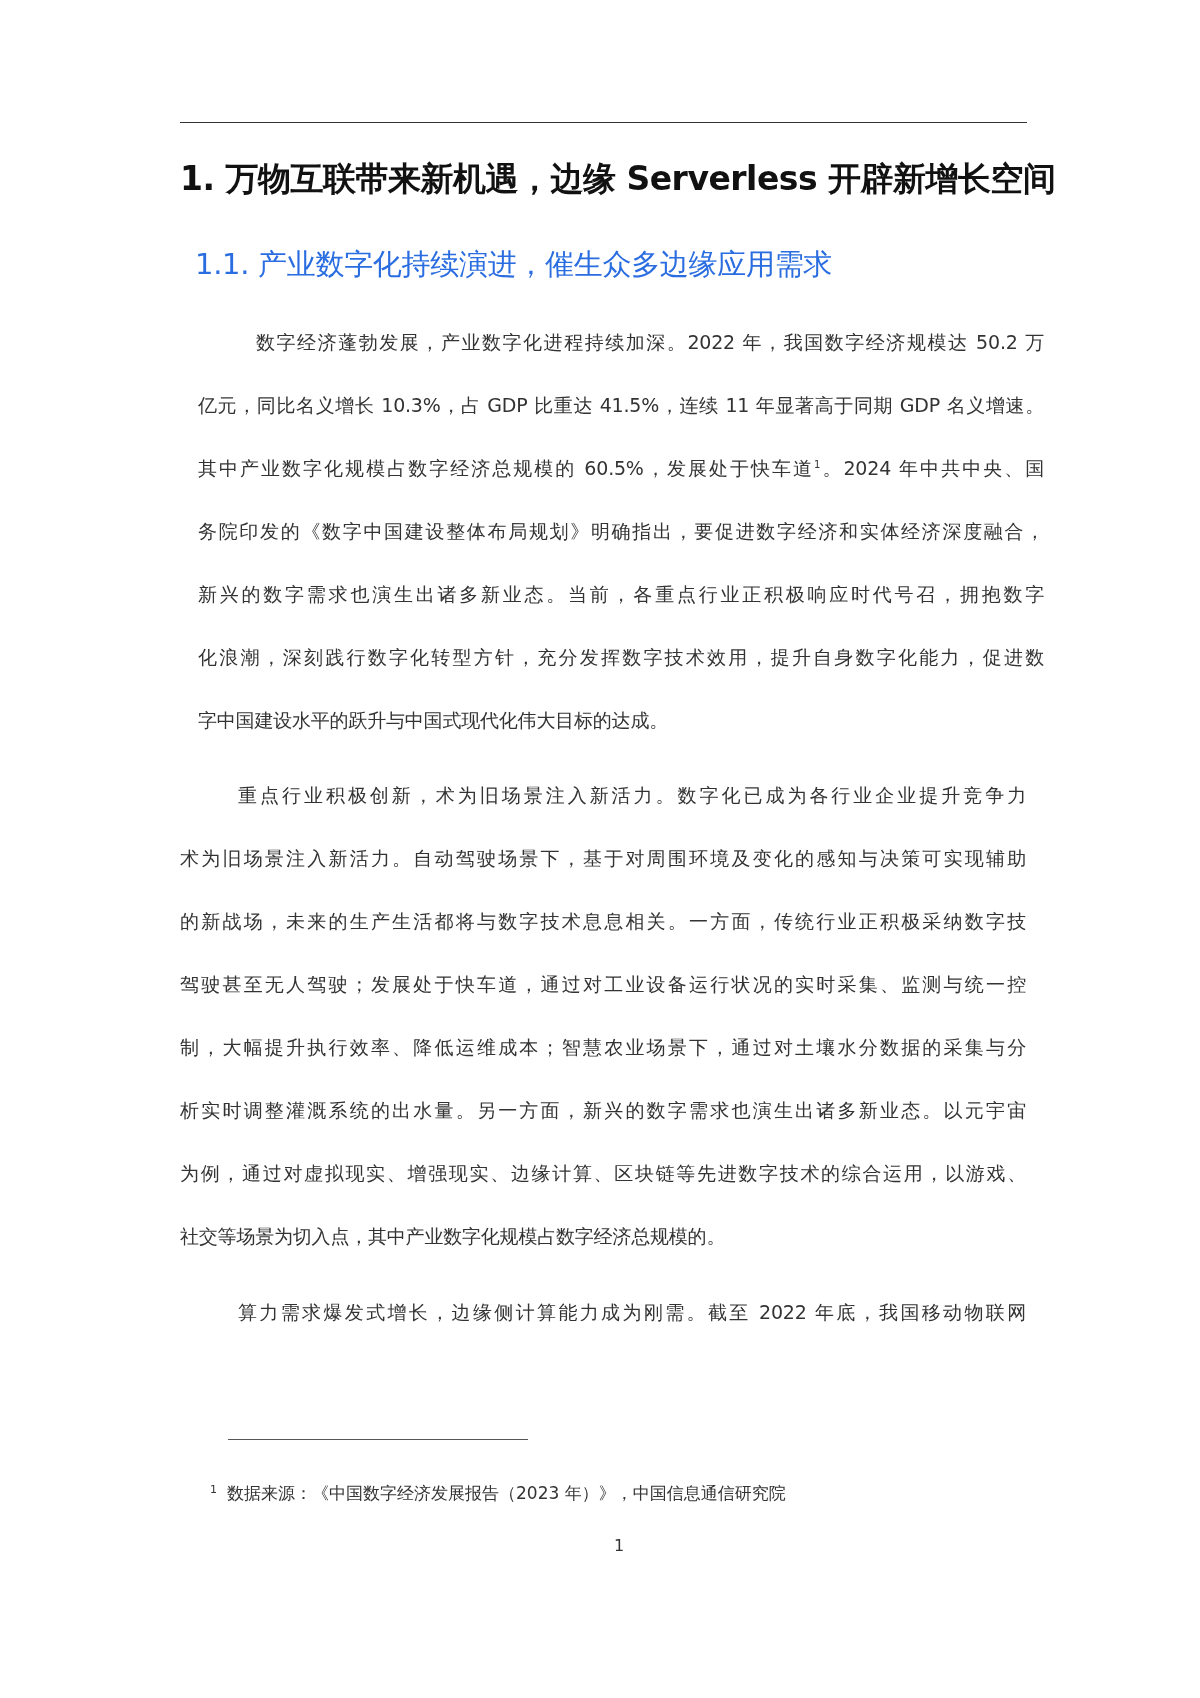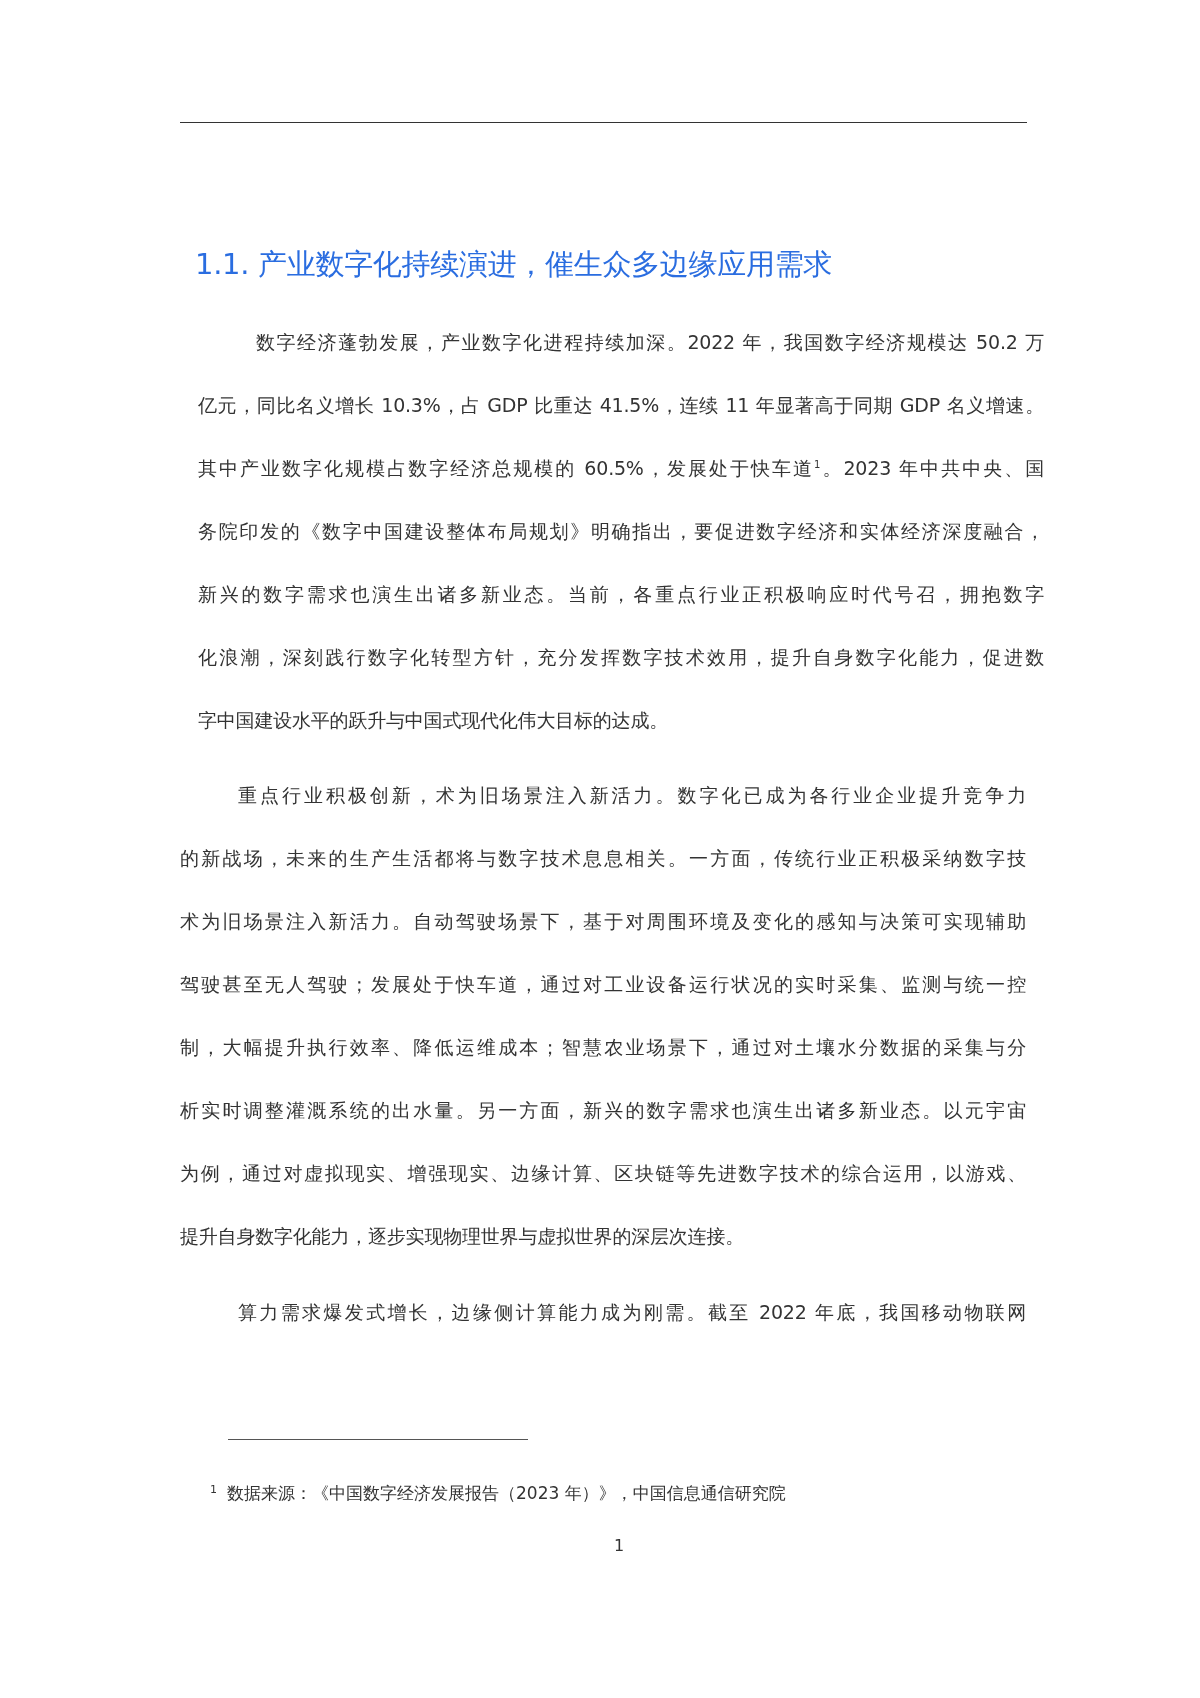--- a/index.html
+++ b/index.html
@@ -117,42 +117,43 @@
     color: #333333;
   }
 </style>
 </head>
 <body>
 
 <div class="page">
 
   <div class="header-rule"></div>
 
+  <div class="h1">1. 万物互联带来新机遇，边缘 Serverless 开辟新增长空间</div>
 
   <div class="h2">1.1. 产业数字化持续演进，催生众多边缘应用需求</div>
 
   <div class="para p1">
     <span class="line indent">数字经济蓬勃发展，产业数字化进程持续加深。2022 年，我国数字经济规模达 50.2 万</span>
     <span class="line">亿元，同比名义增长 10.3%，占 GDP 比重达 41.5%，连续 11 年显著高于同期 GDP 名义增速。</span>
-    <span class="line"><span>其中产业数字化规模占数字经济总规模的 60.5%，发展处于快车道</span><sup>1</sup><span>。2023 年中共中央、国</span></span>
+    <span class="line"><span>其中产业数字化规模占数字经济总规模的 60.5%，发展处于快车道</span><sup>1</sup><span>。2024 年中共中央、国</span></span>
     <span class="line">务院印发的《数字中国建设整体布局规划》明确指出，要促进数字经济和实体经济深度融合，</span>
     <span class="line">新兴的数字需求也演生出诸多新业态。当前，各重点行业正积极响应时代号召，拥抱数字</span>
     <span class="line">化浪潮，深刻践行数字化转型方针，充分发挥数字技术效用，提升自身数字化能力，促进数</span>
     <span class="line last">字中国建设水平的跃升与中国式现代化伟大目标的达成。</span>
   </div>
 
   <div class="para p2">
     <span class="line indent">重点行业积极创新，术为旧场景注入新活力。数字化已成为各行业企业提升竞争力</span>
+    <span class="line">术为旧场景注入新活力。自动驾驶场景下，基于对周围环境及变化的感知与决策可实现辅助</span>
     <span class="line">的新战场，未来的生产生活都将与数字技术息息相关。一方面，传统行业正积极采纳数字技</span>
-    <span class="line">术为旧场景注入新活力。自动驾驶场景下，基于对周围环境及变化的感知与决策可实现辅助</span>
     <span class="line">驾驶甚至无人驾驶；发展处于快车道，通过对工业设备运行状况的实时采集、监测与统一控</span>
     <span class="line">制，大幅提升执行效率、降低运维成本；智慧农业场景下，通过对土壤水分数据的采集与分</span>
     <span class="line">析实时调整灌溉系统的出水量。另一方面，新兴的数字需求也演生出诸多新业态。以元宇宙</span>
     <span class="line">为例，通过对虚拟现实、增强现实、边缘计算、区块链等先进数字技术的综合运用，以游戏、</span>
-    <span class="line last">提升自身数字化能力，逐步实现物理世界与虚拟世界的深层次连接。</span>
+    <span class="line last">社交等场景为切入点，其中产业数字化规模占数字经济总规模的。</span>
   </div>
 
   <div class="para p3">
     <span class="line indent">算力需求爆发式增长，边缘侧计算能力成为刚需。截至 2022 年底，我国移动物联网</span>
   </div>
 
   <div class="footnote-rule"></div>
 
   <div class="footnote">
     <span class="fn-mark">1</span><span>数据来源：《中国数字经济发展报告（2023 年）》，中国信息通信研究院</span>

